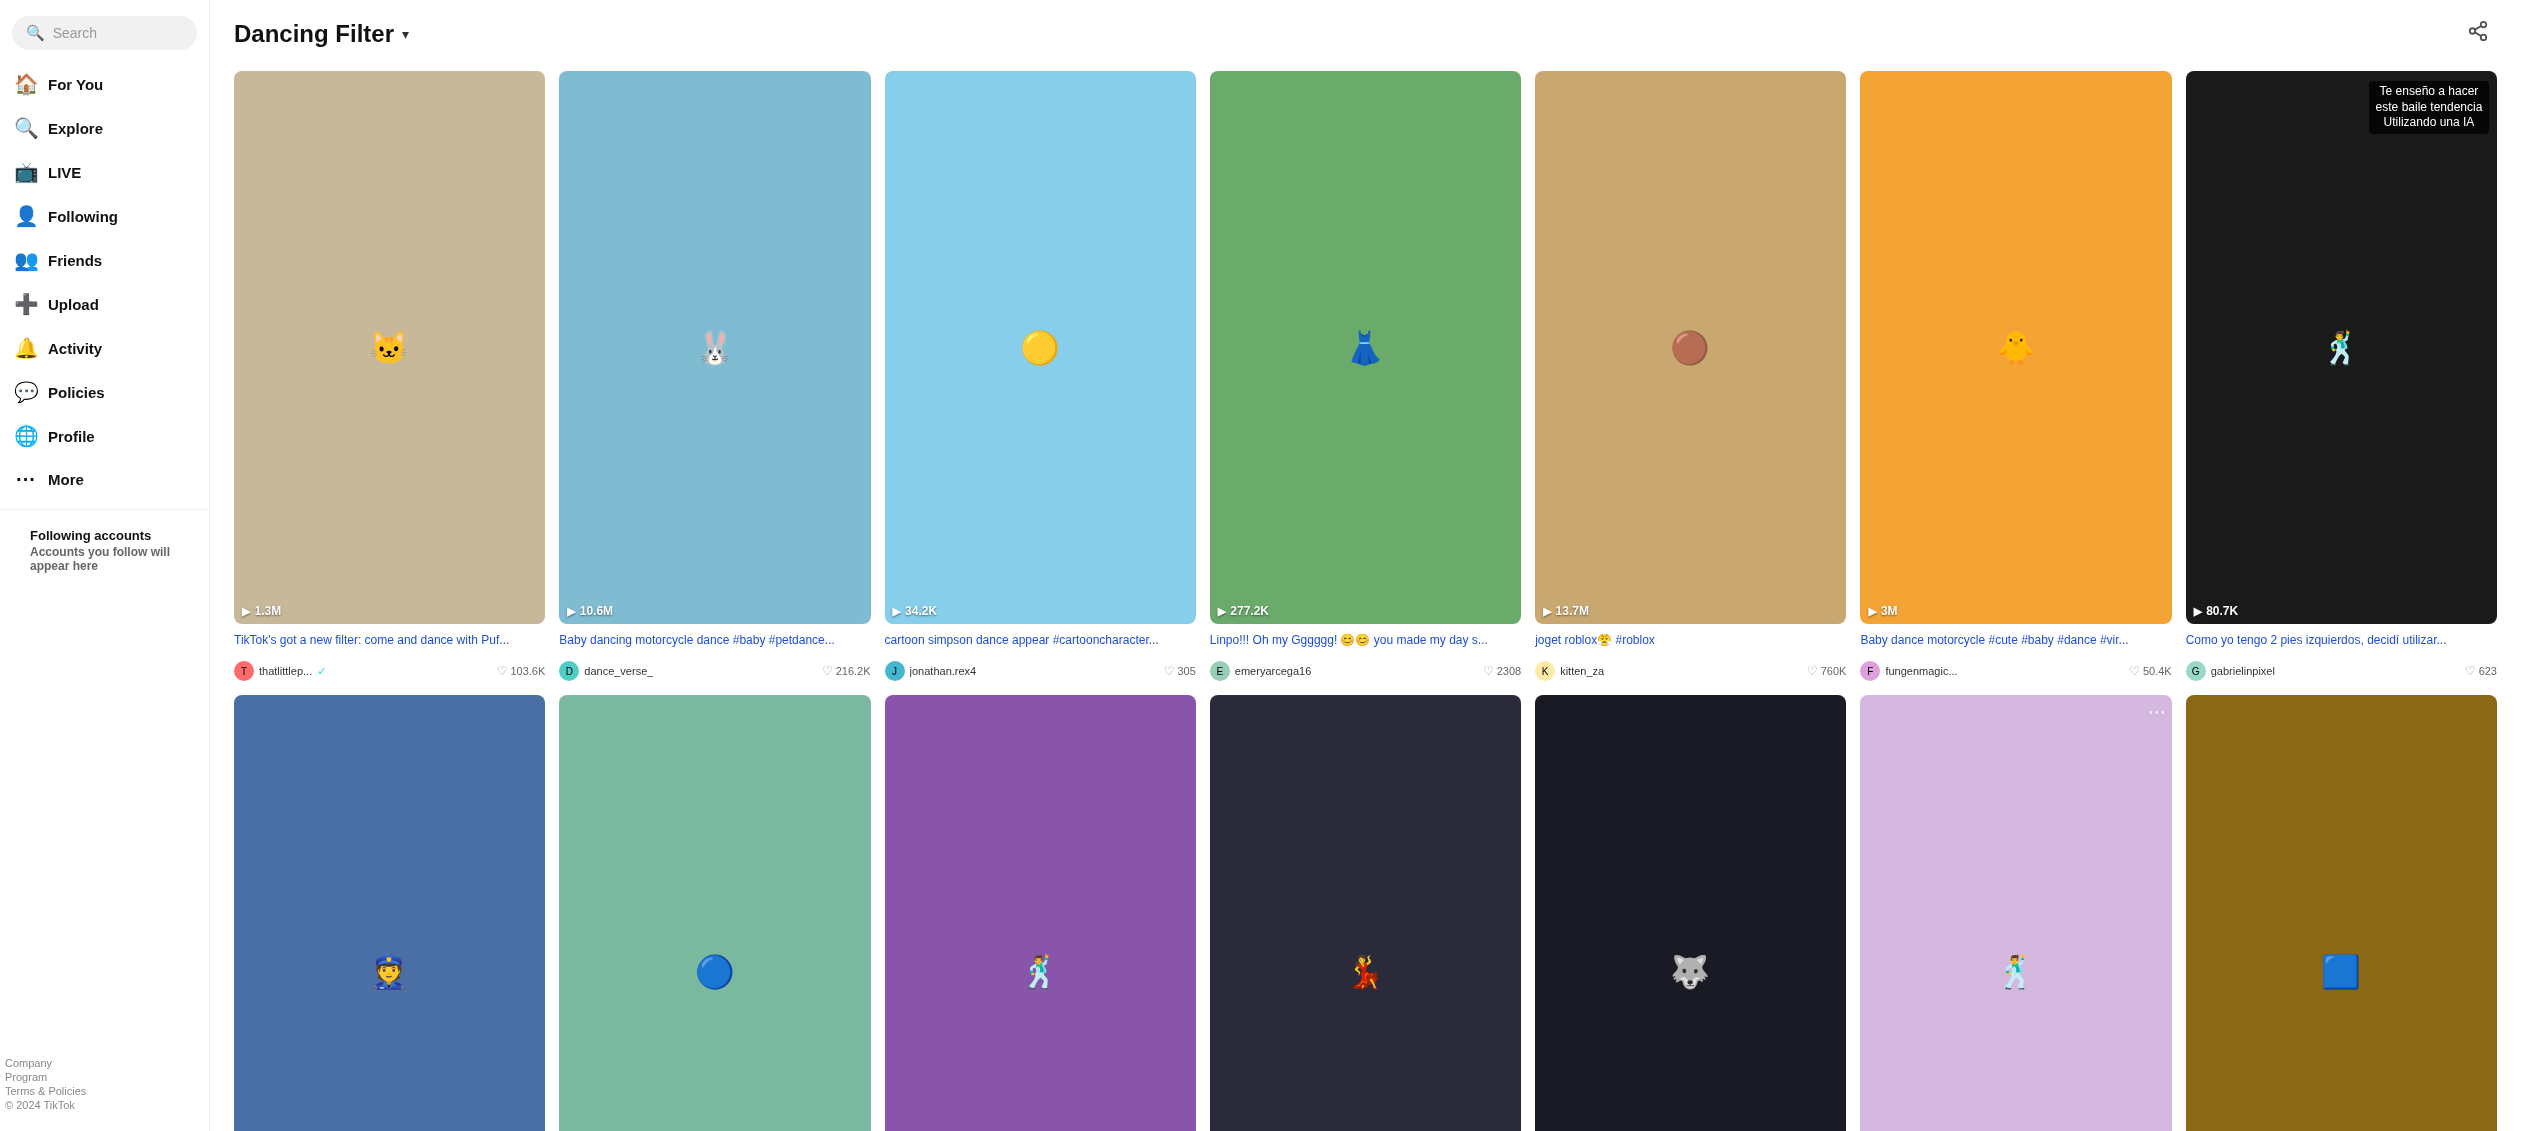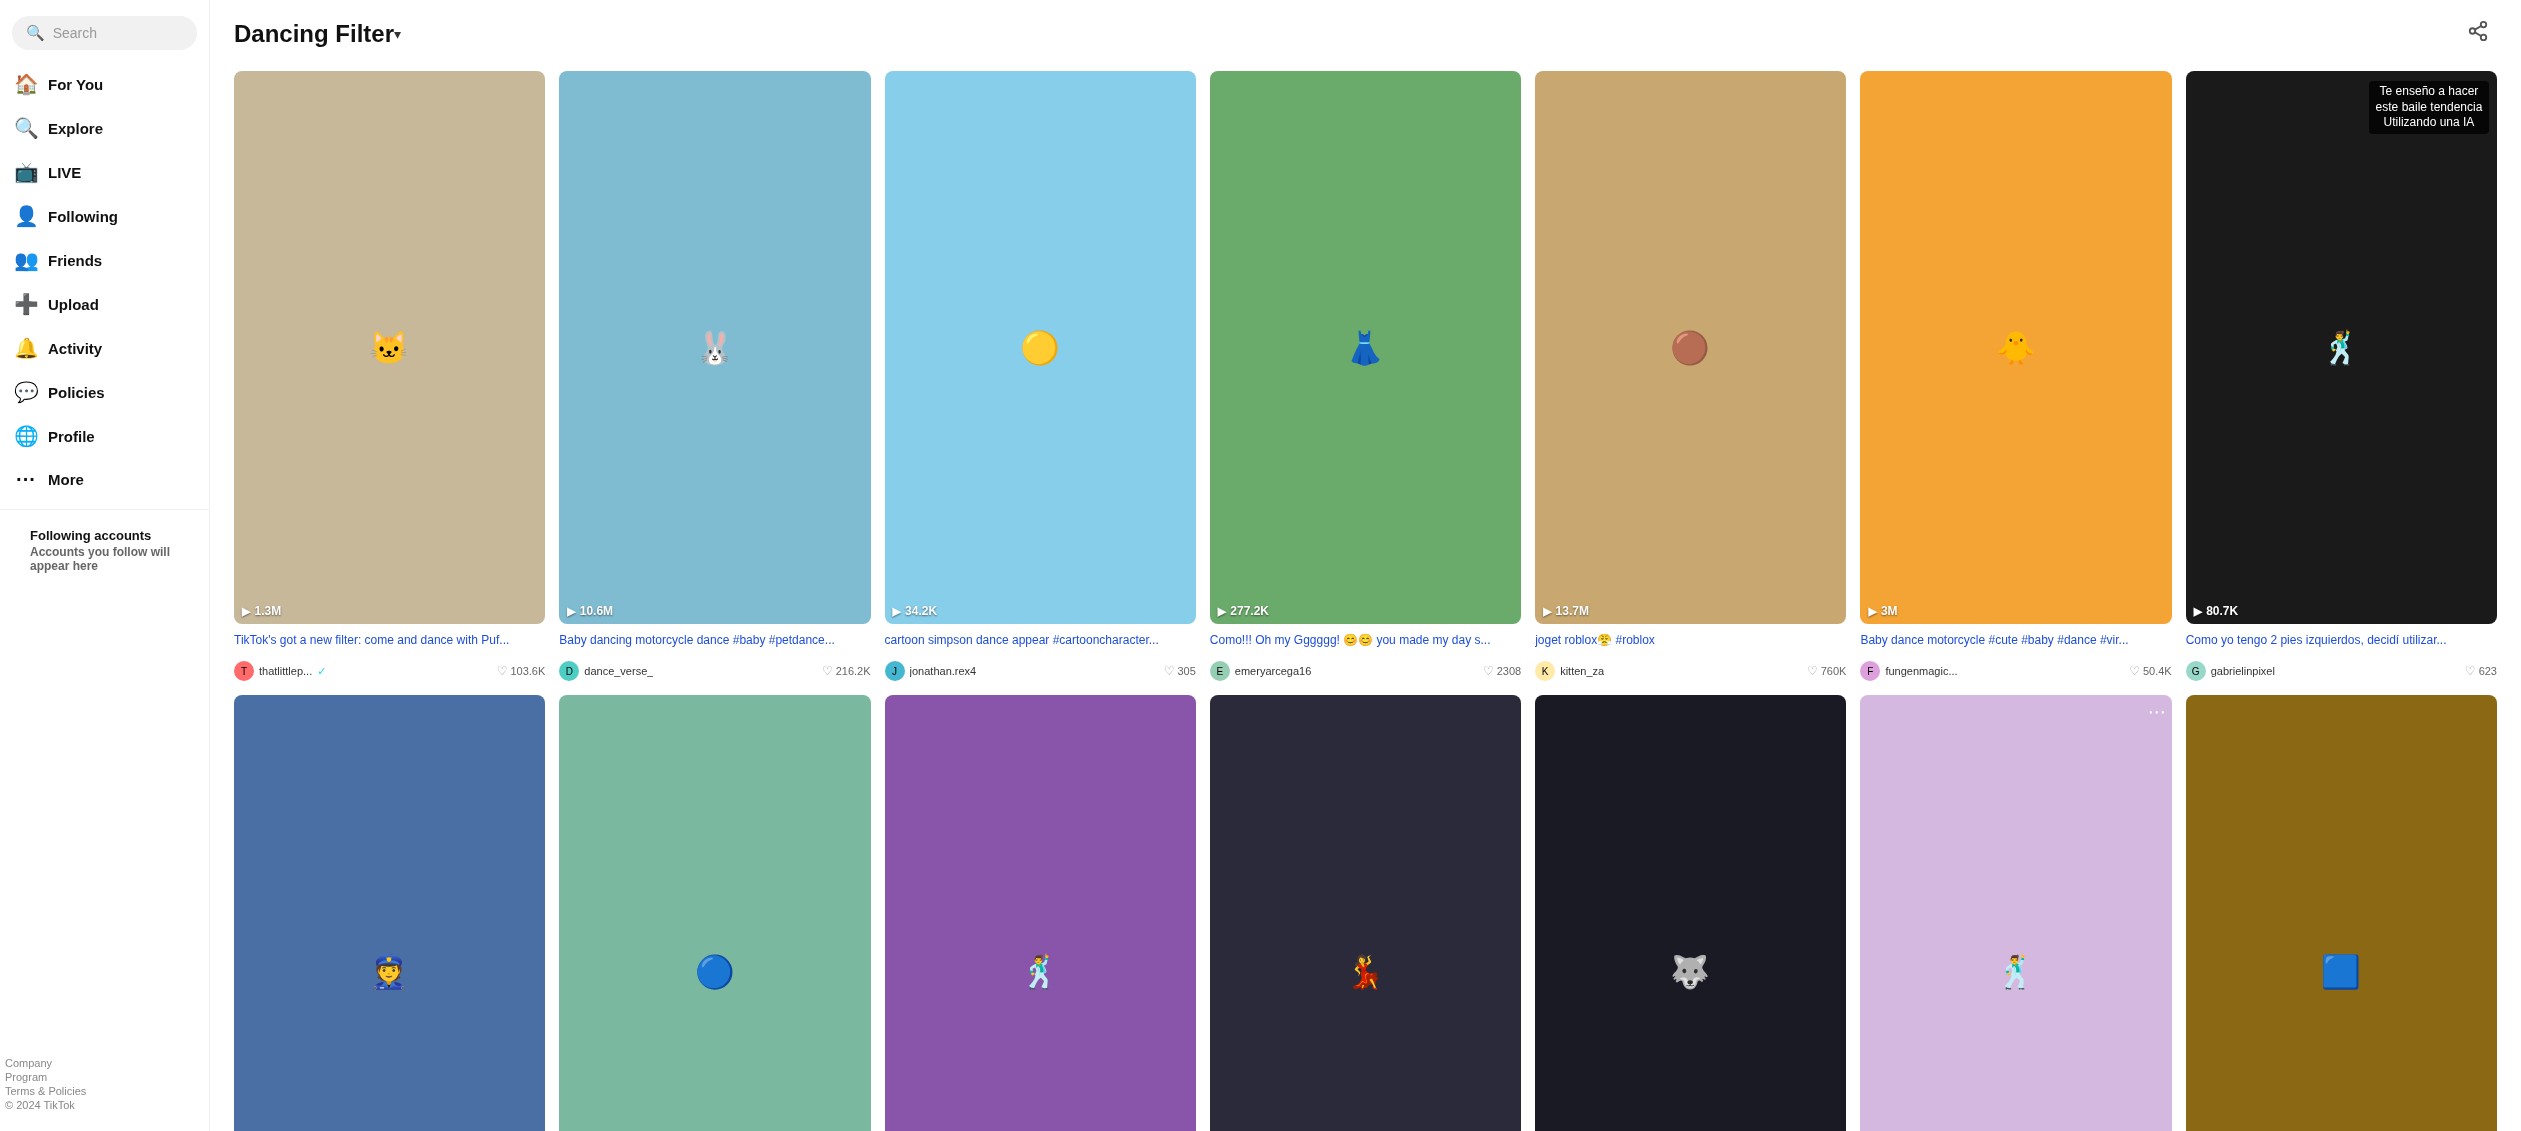--- a/index.html
+++ b/index.html
@@ -68,20 +68,21 @@
     
     .page-header {
       display: flex;
       align-items: center;
       justify-content: space-between;
       margin-bottom: 20px;
     }
     .page-title-row {
       display: flex;
       align-items: center;
+      gap: 8px;
     }
     .page-title {
       font-size: 24px;
       font-weight: 700;
       color: #111;
     }
     .dropdown-icon { font-size: 14px; color: #333; }
     .share-btn {
       background: none;
       border: none;
@@ -365,21 +366,21 @@
   </div>
       <div class="video-card">
     <div class="video-thumb" style="background:#6aaa6a">
       <div class="video-placeholder">👗</div>
 
       <div class="video-views">
         <span class="play-icon">▶</span>
         <span>277.2K</span>
       </div>
     </div>
-    <div class="video-caption">Como!!! Oh my Gggggg! 😊😊 you made my day s...</div>
+    <div class="video-caption">Linpo!!! Oh my Gggggg! 😊😊 you made my day s...</div>
     <div class="video-author-row">
       <div class="author-info">
         <div class="author-avatar" style="background:#96ceb4">E</div>
         <span class="author-name">emeryarcega16</span>
 
       </div>
       <div class="likes-info">
         <span class="heart-icon">♡</span>
         <span>2308</span>
       </div>

